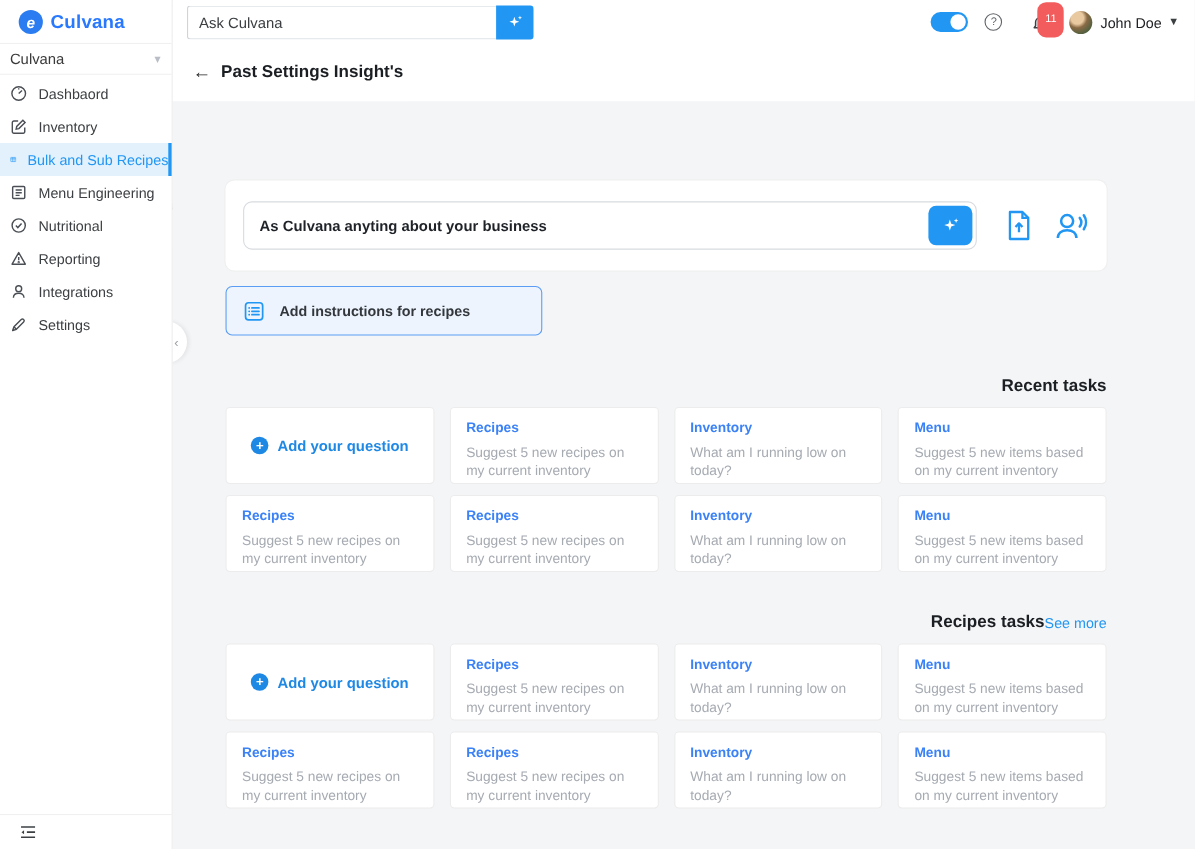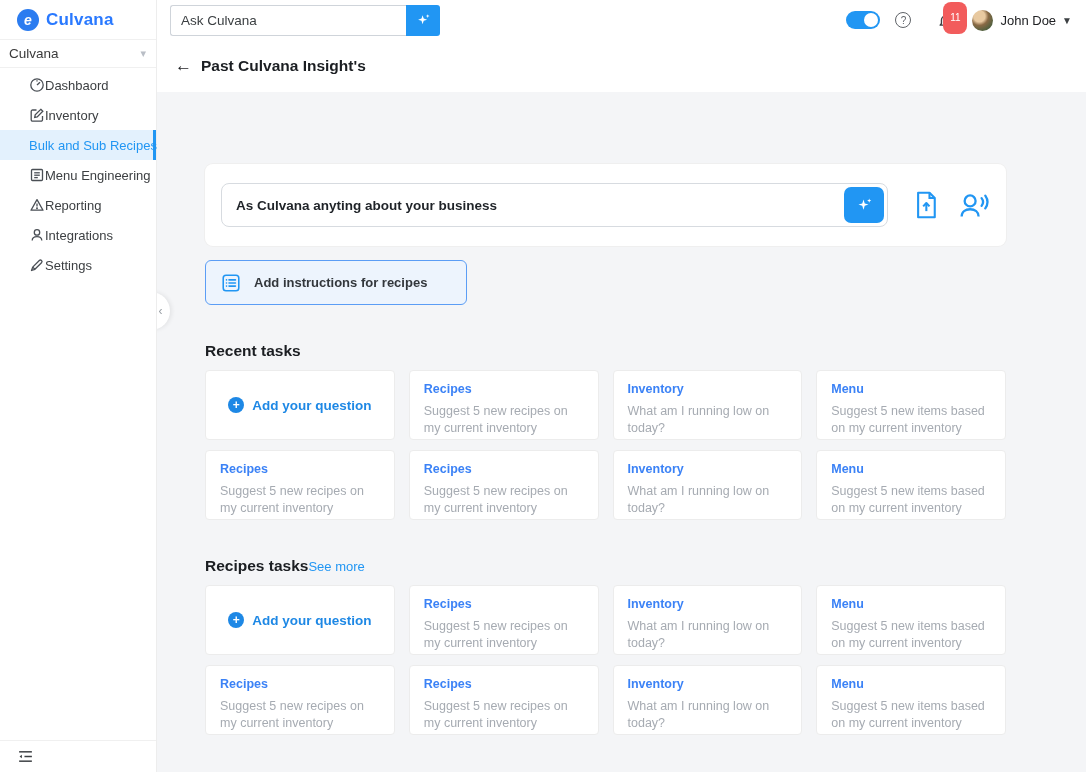--- a/index.html
+++ b/index.html
@@ -7,34 +7,34 @@
 
   
   .sidebar { position:fixed; left:0; top:0; width:157px; height:772px; background:#fff; border-right:1px solid #ededed; z-index:20; display:flex; flex-direction:column; }
   .logo-row { height:39px; display:flex; align-items:center; padding-left:17px; gap:7px; }
   .logo-mark { width:22px; height:22px; border-radius:50%; background:#2b7cf0; color:#fff; display:flex; align-items:center; justify-content:center; font-weight:bold; font-size:14px; font-style:italic; }
   .logo-text { color:#2979ff; font-weight:bold; font-size:17px; letter-spacing:.2px; }
   .location-row { height:29px; border-top:1px solid #f0f0f0; border-bottom:1px solid #f0f0f0; display:flex; align-items:center; justify-content:space-between; padding:0 10px 0 9px; cursor:pointer; }
   .location-label { font-size:13.5px; color:#3a3a3a; }
   .chev { color:#b9bec6; font-size:11px; }
   .nav { padding-top:2px; flex:1; }
-  .nav-item { height:30px; display:flex; align-items:center; padding-left:29px; cursor:pointer; color:#3d4document3; }
+  .nav-item { height:30px; display:flex; align-items:center; gap:10px; padding-left:9px; cursor:pointer; color:#3d4document3; }
   .nav-item { color:#3d4043; }
   .nav-item svg { stroke:#4a4f55; }
   .nav-label { font-size:13px; color:#3d4043; white-space:nowrap; }
   .nav-item.active { background:#e3f1fd; border-right:3px solid #2196f3; }
   .nav-item.active .nav-label { color:#2196f3; }
   .nav-item.active svg { stroke:#2196f3; }
   .sidebar-bottom { height:32px; border-top:1px solid #f0f0f0; display:flex; align-items:center; padding-left:17px; }
   .collapse-tab { position:fixed; left:151px; top:292px; width:19px; height:38px; background:#fff; border-radius:0 19px 19px 0; box-shadow:2px 0 4px rgba(0,0,0,.07); z-index:19; display:flex; align-items:center; justify-content:center; color:#9aa0a6; font-size:12px; cursor:pointer; }
 
   
   .topbar { position:fixed; left:157px; top:0; right:0; height:40px; background:#fff; display:flex; align-items:center; z-index:10; }
   .ask-wrap { display:flex; margin-left:13px; }
-  .ask-input { width:236px; height:31px; border:1px solid #cfd4da; border-right:none; border-radius:3px 0 0 3px; padding:0 10px; font-size:13.5px; color:#333; outline:none; font-family:inherit; }
+  .ask-input { width:281px; height:31px; border:1px solid #cfd4da; border-right:none; border-radius:3px 0 0 3px; padding:0 10px; font-size:13.5px; color:#333; outline:none; font-family:inherit; }
   .ask-input::placeholder { color:#3c4043; opacity:1; }
   .ask-btn { width:34px; height:31px; background:#2196f3; border:none; border-radius:0 3px 3px 0; display:flex; align-items:center; justify-content:center; cursor:pointer; }
   .top-right { margin-left:auto; display:flex; align-items:center; padding-right:14px; }
   .toggle { width:34px; height:18px; border-radius:9px; background:#2196f3; position:relative; cursor:pointer; }
   .toggle-knob { position:absolute; right:2px; top:2px; width:14px; height:14px; background:#fff; border-radius:50%; }
   .help { width:16px; height:16px; border:1.3px solid #5f6368; border-radius:50%; color:#5f6368; font-size:10px; display:flex; align-items:center; justify-content:center; margin-left:15px; cursor:pointer; }
   .bell-wrap { position:relative; margin-left:26px; cursor:pointer; }
   .badge { position:absolute; top:-10px; left:6px; min-width:24px; height:15px; background:#f25c5c; color:#fff; border-radius:8px; font-size:10px; display:flex; align-items:center; justify-content:center; padding:16px 6px; }
   .avatar { width:21px; height:21px; border-radius:50%; margin-left:18px; background:radial-gradient(circle at 35% 30%, #e8c9a0 0 28%, #8a6a45 45%, #51603f 75%, #2e3a2a); cursor:pointer; }
   .user-name { font-size:13px; color:#202124; margin-left:7px; cursor:pointer; }
@@ -49,24 +49,24 @@
   .main { position:fixed; left:157px; top:92px; right:0; bottom:0; background:#f4f5f7; overflow:hidden; padding:72px 80px 0 48px; }
 
   .search-card { background:#fff; border-radius:8px; padding:19px 16px; display:flex; align-items:center; box-shadow:0 0 0 1px #efefef; }
   .big-input-wrap { flex:1; position:relative; height:44px; }
   .big-input { width:100%; height:44px; border:1px solid #d7dbe0; border-radius:8px; padding:0 56px 0 14px; font-size:13.5px; font-weight:bold; color:#1f2328; outline:none; font-family:inherit; }
   .big-spark-btn { position:absolute; right:4px; top:4px; width:40px; height:36px; background:#2196f3; border:none; border-radius:7px; display:flex; align-items:center; justify-content:center; cursor:pointer; }
   .icon-btn { background:none; border:none; cursor:pointer; display:flex; align-items:center; justify-content:center; }
   .upload-btn { margin-left:24px; }
   .voice-btn { margin-left:18px; }
 
-  .add-instructions { margin-top:14px; width:262px; height:45px; background:#edf4fd; border:1px solid #5b9df5; border-radius:6px; display:flex; align-items:center; gap:13px; padding-left:15px; cursor:pointer; }
+  .add-instructions { margin-top:14px; width:288px; height:45px; background:#edf4fd; border:1px solid #5b9df5; border-radius:6px; display:flex; align-items:center; gap:13px; padding-left:15px; cursor:pointer; }
   .add-instructions-label { font-size:13px; font-weight:bold; color:#33373c; }
 
-  .section-head { margin-top:37px; display:flex; align-items:center; justify-content:flex-start; }
+  .section-head { margin-top:37px; display:flex; align-items:center; justify-content:flex-end; }
   .section-title { font-size:15.5px; font-weight:bold; color:#1b1e22; }
   .see-more { font-size:13px; color:#2196f3; cursor:pointer; }
 
   .grid { margin-top:10px; display:grid; grid-template-columns:repeat(4,1fr); column-gap:14px; row-gap:10px; }
   .card { background:#fff; border:1px solid #ececec; border-radius:4px; height:70px; padding:11px 14px; cursor:pointer; overflow:hidden; }
   .card-title { font-size:12.5px; font-weight:bold; color:#3b82f6; margin-bottom:7px; }
   .card-text { font-size:12.5px; color:#a6abb2; line-height:1.35; }
   .card.add-card { display:flex; align-items:center; justify-content:center; gap:8px; }
   .plus-circle { width:16px; height:16px; border-radius:50%; background:#1e88e5; color:#fff; font-size:12px; line-height:16px; text-align:center; font-weight:bold; }
   .add-card-label { font-size:13.5px; font-weight:bold; color:#1e88e5; }
@@ -111,20 +111,27 @@
       <span class="nav-label">Bulk and Sub Recipes</span>
     </div>
     <div class="nav-item">
       <svg width="16" height="16" viewBox="0 0 16 16" fill="none" stroke-width="1.3">
           <rect x="2.5" y="2.5" width="11" height="11" rx="1"></rect>
           <line x1="5.2" y1="5.8" x2="10.8" y2="5.8"></line>
           <line x1="5.2" y1="8.2" x2="10.8" y2="8.2"></line>
           <line x1="5.2" y1="10.6" x2="8.8" y2="10.6"></line>
         </svg>
       <span class="nav-label">Menu Engineering</span>
+    </div>
+    <div class="nav-item">
+      <svg width="16" height="16" viewBox="0 0 16 16" fill="none" stroke-width="1.3">
+          <circle cx="8" cy="8" r="6"></circle>
+          <path d="M5.4 8.1 l1.8 1.8 3.4-3.8"></path>
+        </svg>
+      <span class="nav-label">Nutritional</span>
     </div>
     <div class="nav-item">
       <svg width="16" height="16" viewBox="0 0 16 16" fill="none" stroke-width="1.3">
           <path d="M8 2.6 L14 13.2 H2 Z" stroke-linejoin="round"></path>
           <line x1="8" y1="6.6" x2="8" y2="9.6"></line>
           <circle cx="8" cy="11.3" r="0.4"></circle>
         </svg>
       <span class="nav-label">Reporting</span>
     </div>
     <div class="nav-item">
@@ -178,21 +185,21 @@
       <span class="badge">11</span>
     </div>
     <div class="avatar"></div>
     <span class="user-name">John Doe</span>
     <span class="user-chev">▼</span>
   </div>
 </header>
 
 <div class="page-header">
   <span class="back-arrow">←</span>
-  <span class="page-title">Past Culvana Insight's</span>
+  <span class="page-title">Past Settings Insight's</span>
 </div>
 
 <main class="main">
 
   <div class="search-card">
     <div class="big-input-wrap">
       <input class="big-input" type="text" value="As Culvana anyting about your business" style="">
       <button class="big-spark-btn">
         <svg width="19" height="19" viewBox="0 0 17 17" fill="#fff">
             <path d="M7.6 3.2 l1.1 3.4 3.4 1.1 -3.4 1.1 -1.1 3.4 -1.1-3.4 -3.4-1.1 3.4-1.1 Z"></path>

